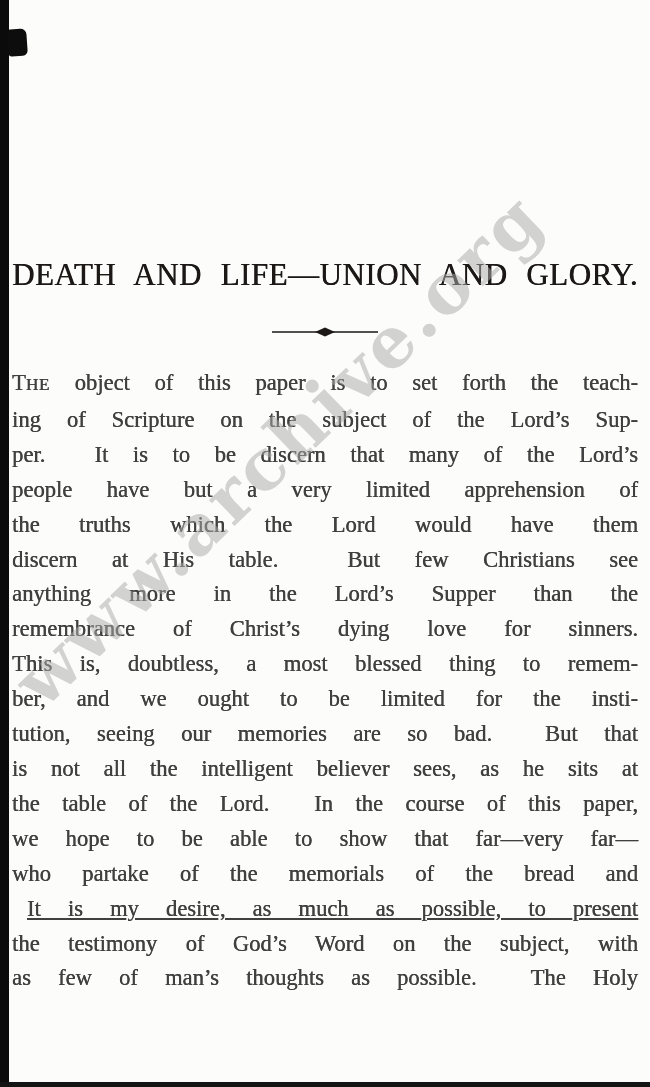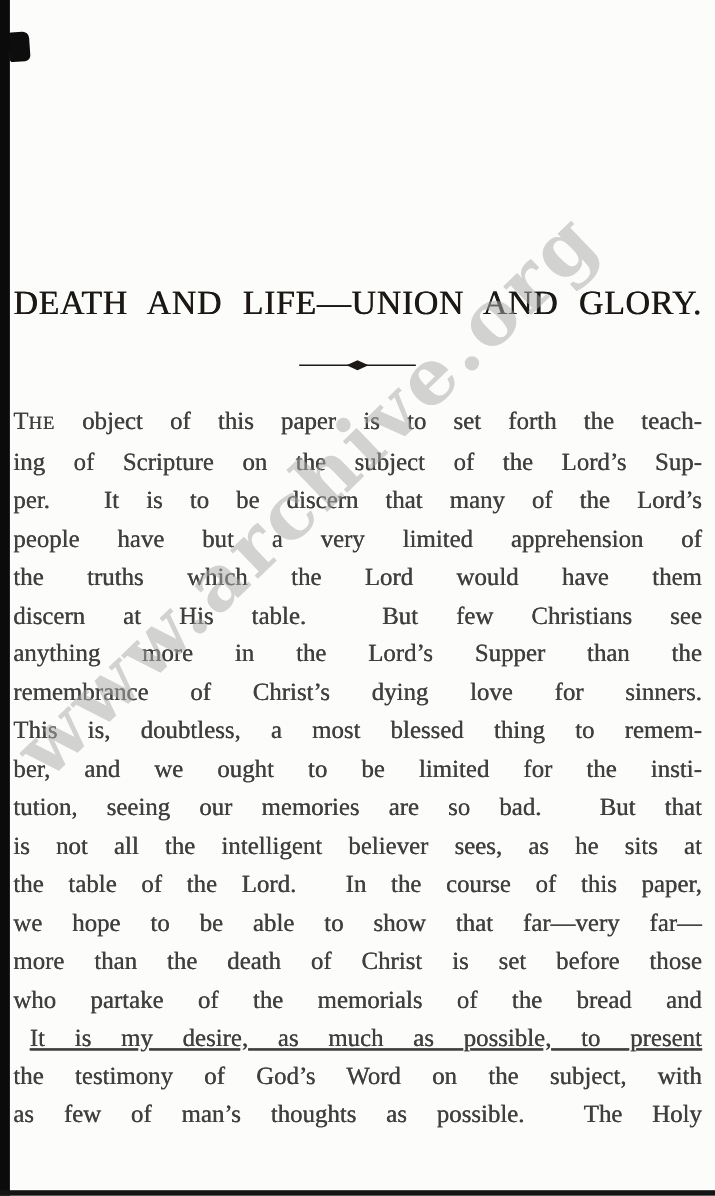--- a/index.html
+++ b/index.html
@@ -113,21 +113,20 @@
         <div class="line">the truths which the Lord would have them</div>
         <div class="line">discern at His table.  But few Christians see</div>
         <div class="line">anything more in the Lord’s Supper than the</div>
         <div class="line">remembrance of Christ’s dying love for sinners.</div>
         <div class="line">This is, doubtless, a most blessed thing to remem-</div>
         <div class="line">ber, and we ought to be limited for the insti-</div>
         <div class="line">tution, seeing our memories are so bad.  But that</div>
         <div class="line">is not all the intelligent believer sees, as he sits at</div>
         <div class="line">the table of the Lord.  In the course of this paper,</div>
         <div class="line">we hope to be able to show that far—very far—</div>
-        <div class="line">more than the death of Christ is set before those</div>
         <div class="line">who partake of the memorials of the bread and</div>
         <div class="line line-indent">It is my desire, as much as possible, to present</div>
         <div class="line">the testimony of God’s Word on the subject, with</div>
         <div class="line">as few of man’s thoughts as possible.  The Holy</div>
       </div>
 
   </div>
 </div>
 
 </body></html>

